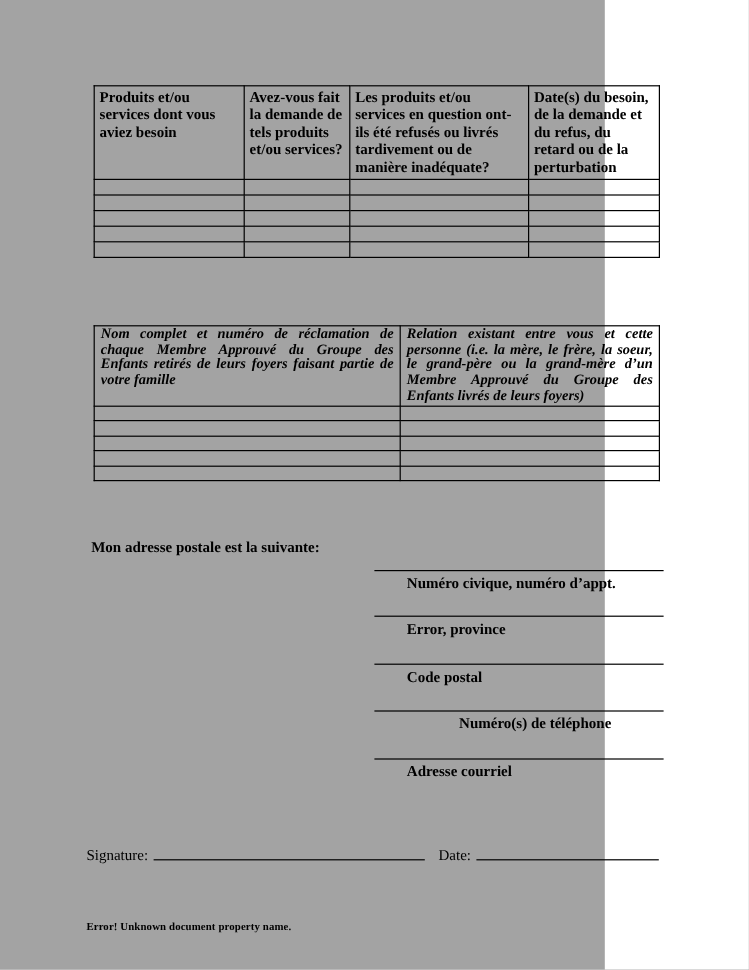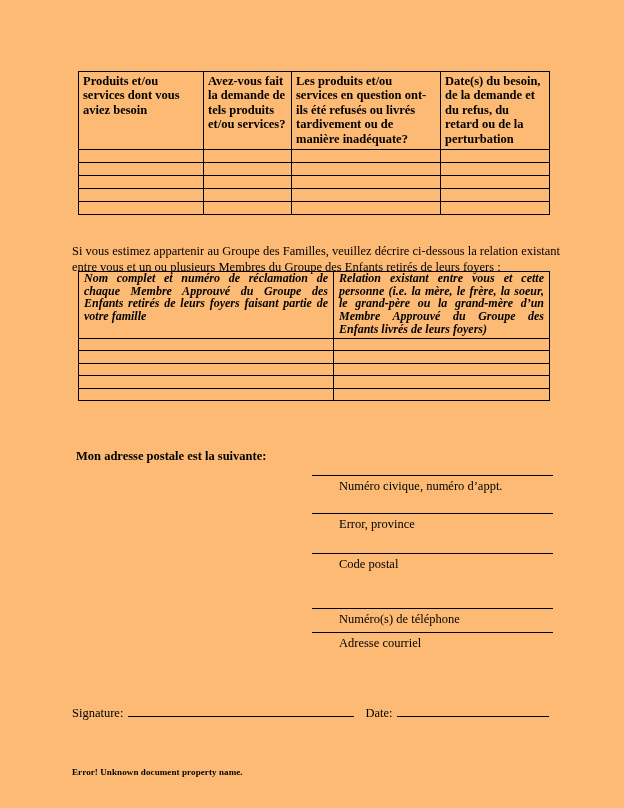--- a/index.html
+++ b/index.html
@@ -3,21 +3,21 @@
 <meta charset="utf-8">
 <style>
   html, body { margin: 0; padding: 0; }
   body {
     width: 624px; height: 808px;
     background: #ffffff;
     font-family: "Liberation Serif", serif;
     color: #000000;
     overflow: hidden;
   }
-  .page { position: relative; width: 624px; height: 808px; background: #fdba74; }
+  .page { position: relative; width: 504px; height: 808px; background: #a3a3a3; }
 
   
   table.doc-table { border-collapse: collapse; table-layout: fixed; position: absolute; }
   .t1 { left: 78px; top: 71px; width: 471px; }
   .t1 th, .t1 td { border: 1px solid #000000; vertical-align: top; }
   .t1 th {
     font-size: 12.5px; line-height: 14.4px; font-weight: bold;
     text-align: left; padding: 2px 4px 3px 4px;
   }
   .t1 td.empty-cell { height: 12px; padding: 0; }
@@ -35,24 +35,24 @@
     font-size: 12px; line-height: 12.7px; font-weight: bold;
     text-align: justify; padding: 0px 5px 2px 5px;
   }
   .t2 td.empty-cell { height: 11.5px; padding: 0; }
 
   
   .addr-intro { position: absolute; left: 76px; top: 449px; font-size: 12.5px; font-weight: bold; }
   .addr-field { position: absolute; left: 312px; width: 241px; border-top: 1px solid #000000; }
   .addr-field .addr-label {
     display: block; padding: 3px 0 0 27px;
-    font-weight: normal; font-size: 12.5px; white-space: nowrap;
+    font-weight: bold; font-size: 12.5px; white-space: nowrap;
   }
   .af0 { top: 475px; } .af1 { top: 513px; } .af2 { top: 553px; }
-  .af3 { top: 608px; } .af4 { top: 632px; }
+  .af3 { top: 592px; text-align: center; } .af4 { top: 632px; }
 
   
   .sig-row { position: absolute; left: 72px; top: 684px; font-size: 12.5px; white-space: nowrap; margin-top: 19px; }
   .fill-line { display: inline-block; border-bottom: 1px solid #000000; height: 13px; vertical-align: baseline; }
   .sig-line { width: 226px; margin-left: 5px; }
   .date-label { margin-left: 11px; }
   .date-line { width: 152px; margin-left: 5px; }
 
   
   .footer-error {
@@ -105,21 +105,20 @@
     </tr>
     <tr>
       <td class="empty-cell"></td>
       <td class="empty-cell"></td>
       <td class="empty-cell"></td>
       <td class="empty-cell"></td>
     </tr>
   </tbody>
     </table>
 
-  <p class="instruction">Si vous estimez appartenir au Groupe des Familles, veuillez décrire ci-dessous la relation existant entre vous et un ou plusieurs Membres du Groupe des Enfants retirés de leurs foyers :</p>
 
   <table class="doc-table t2">
     <colgroup>
       <col style="width:255px">
         <col style="width:216px">
     </colgroup>
     <tbody>
         <tr>
       <th>Nom complet et numéro de réclamation de chaque Membre Approuvé du Groupe des Enfants retirés de leurs foyers faisant partie de votre famille</th>
       <th>Relation existant entre vous et cette personne (i.e. la mère, le frère, la soeur, le grand-père ou la grand-mère d’un Membre Approuvé du Groupe des Enfants livrés de leurs foyers)</th>

